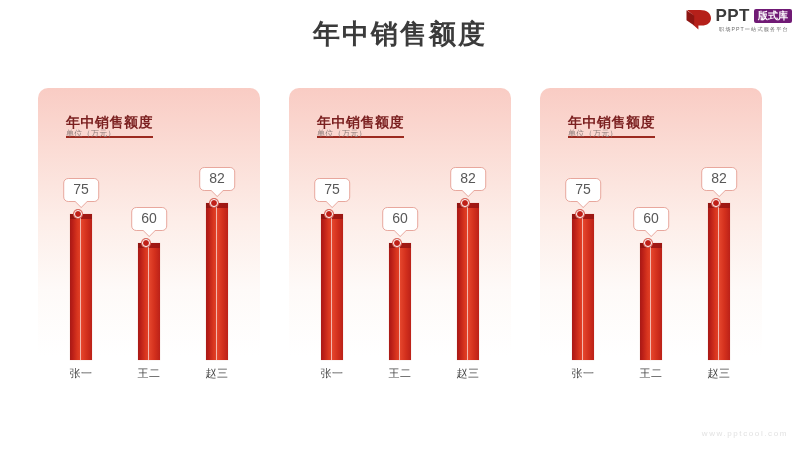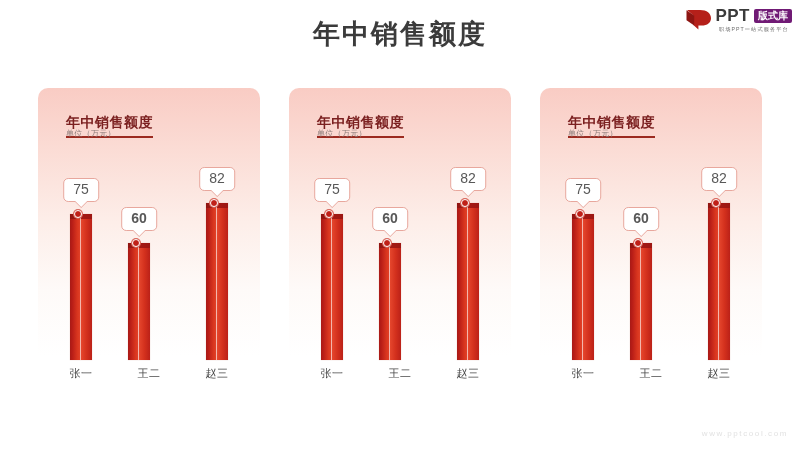--- a/index.html
+++ b/index.html
@@ -128,21 +128,21 @@
     width: 222px;
     height: 280px;
   }
   .bar-slot {
     position: absolute;
     bottom: 8px;
     width: 58px;
     height: 200px;
   }
   .bar-slot.s0 { left: 14px; }
-  .bar-slot.s1 { left: 72px; font-weight: bold; }
+  .bar-slot.s1 { left: 82px; }
   .bar-slot.s2 { left: 150px; }
 
   .bar {
     position: absolute;
     bottom: 0;
     left: 18px;
     width: 22px;
     background:
       linear-gradient(to right,
         #a81a16 0%,

